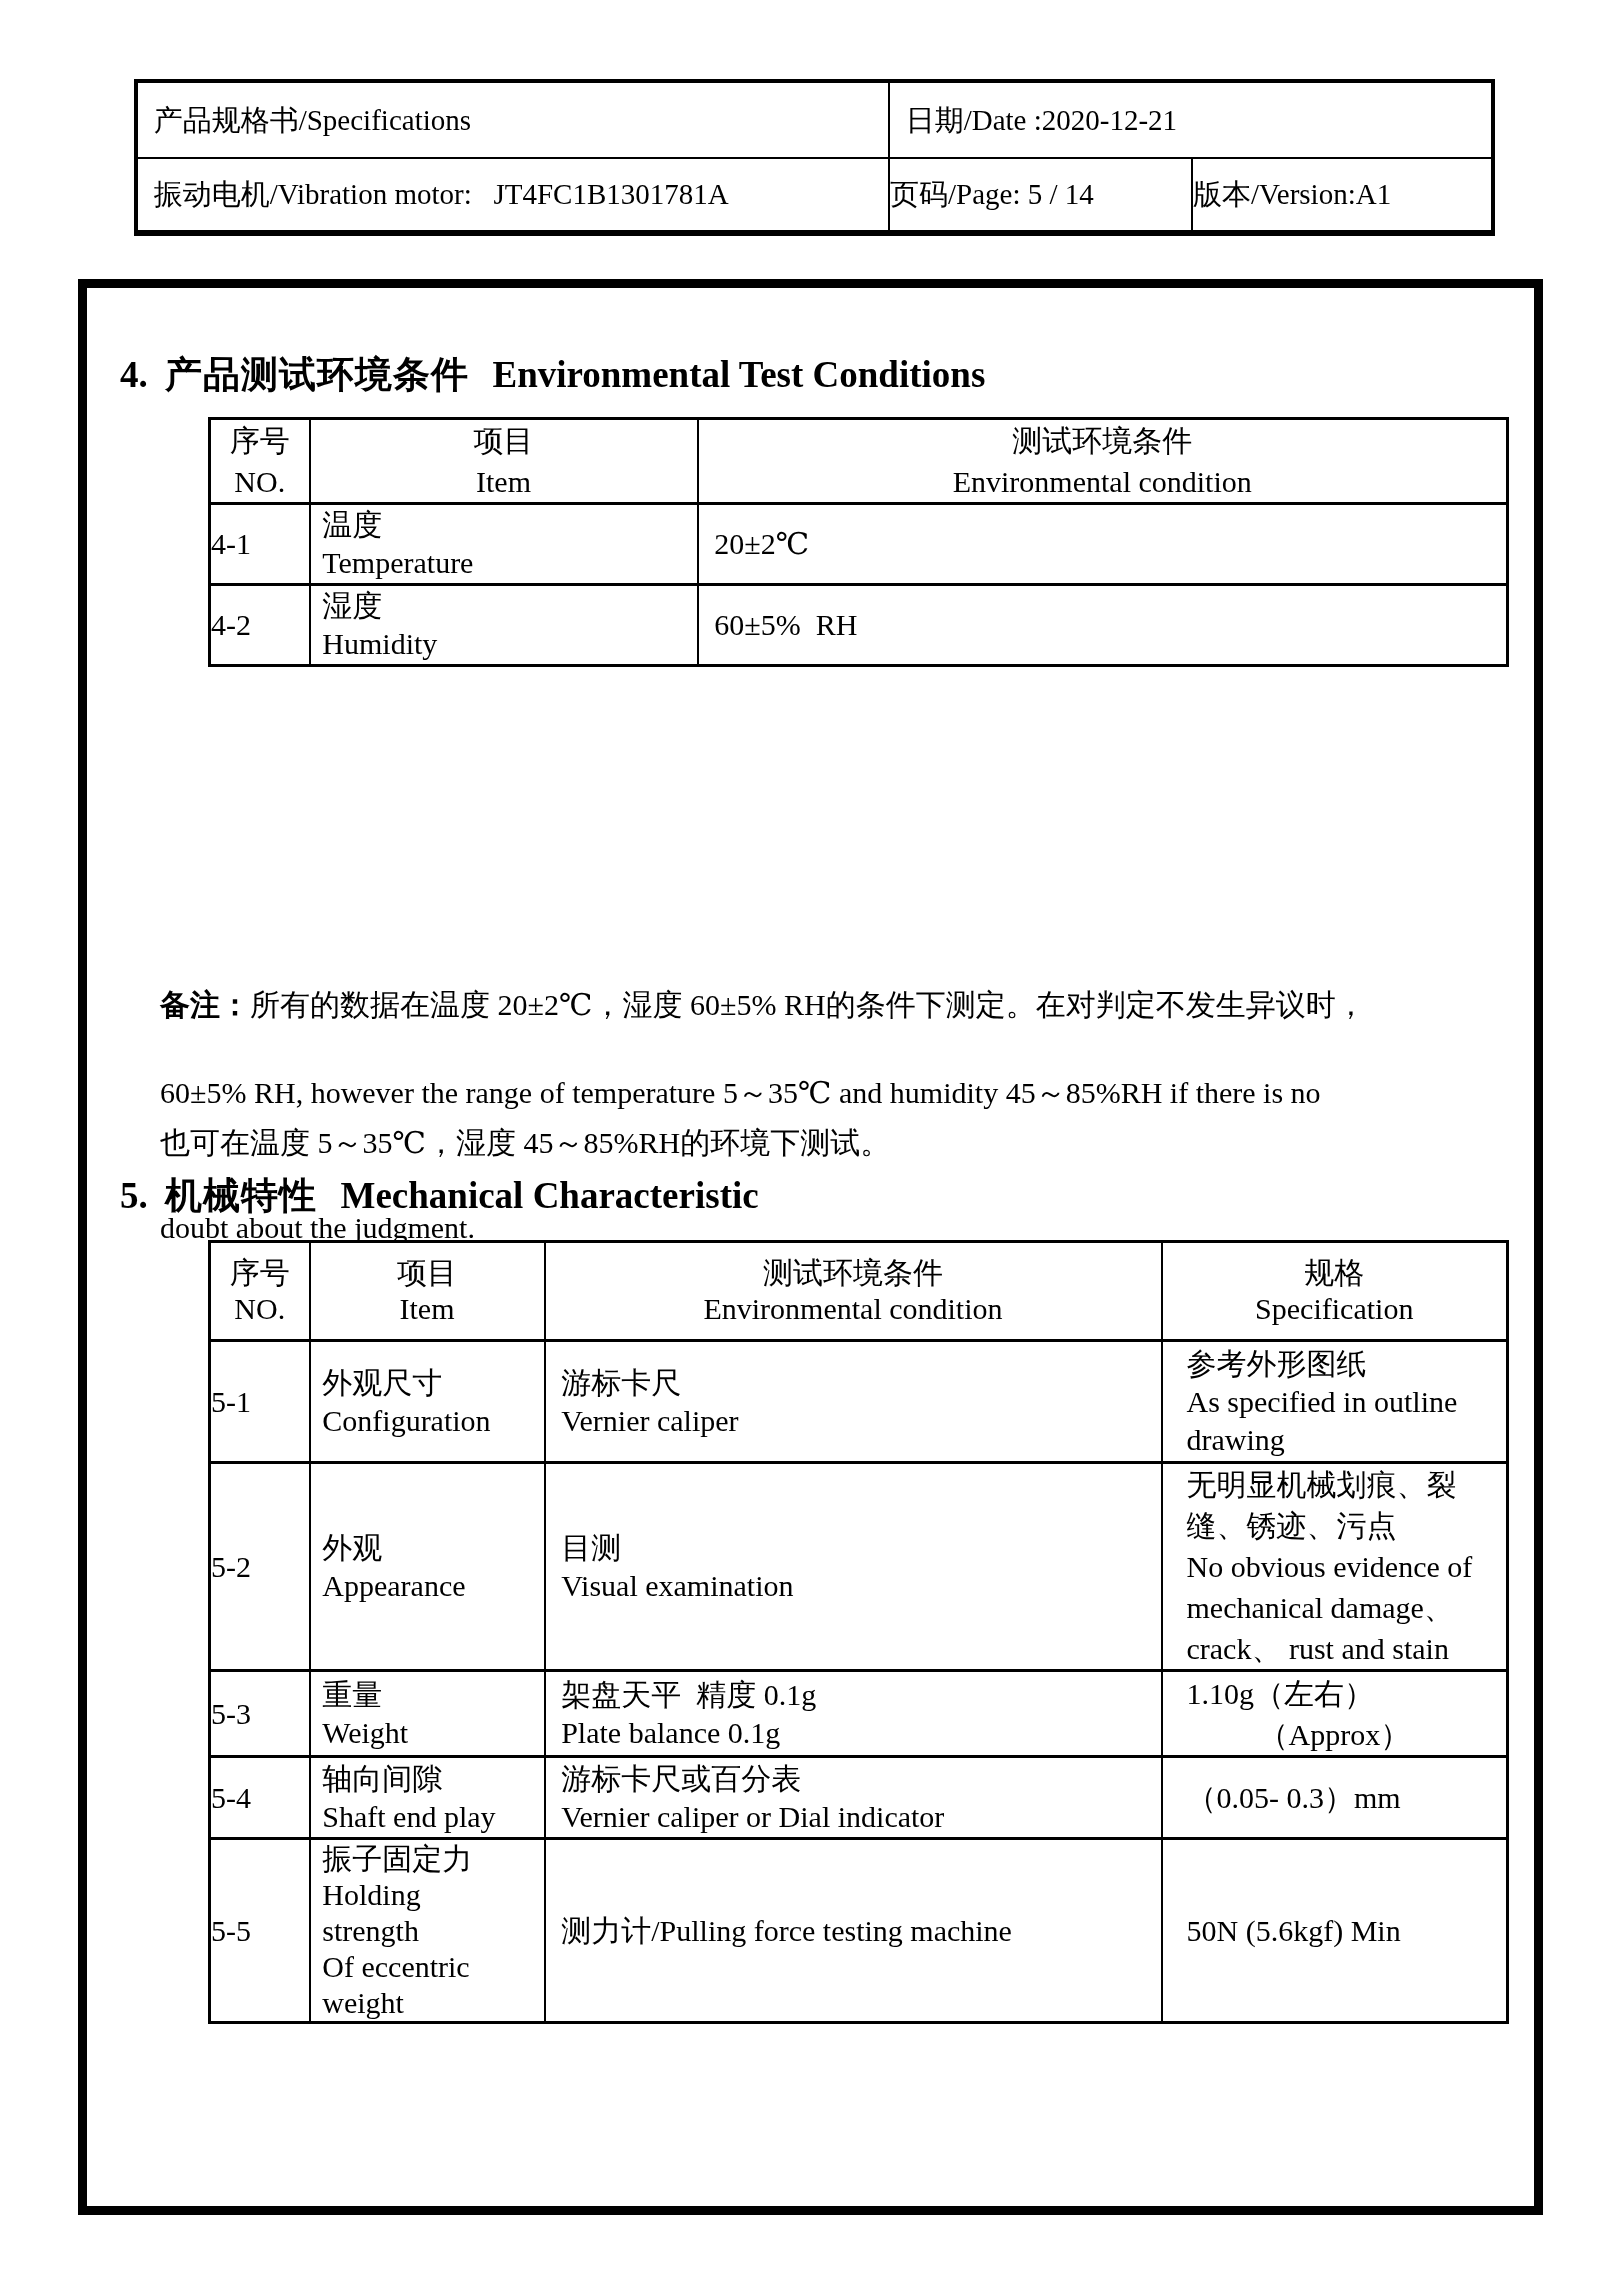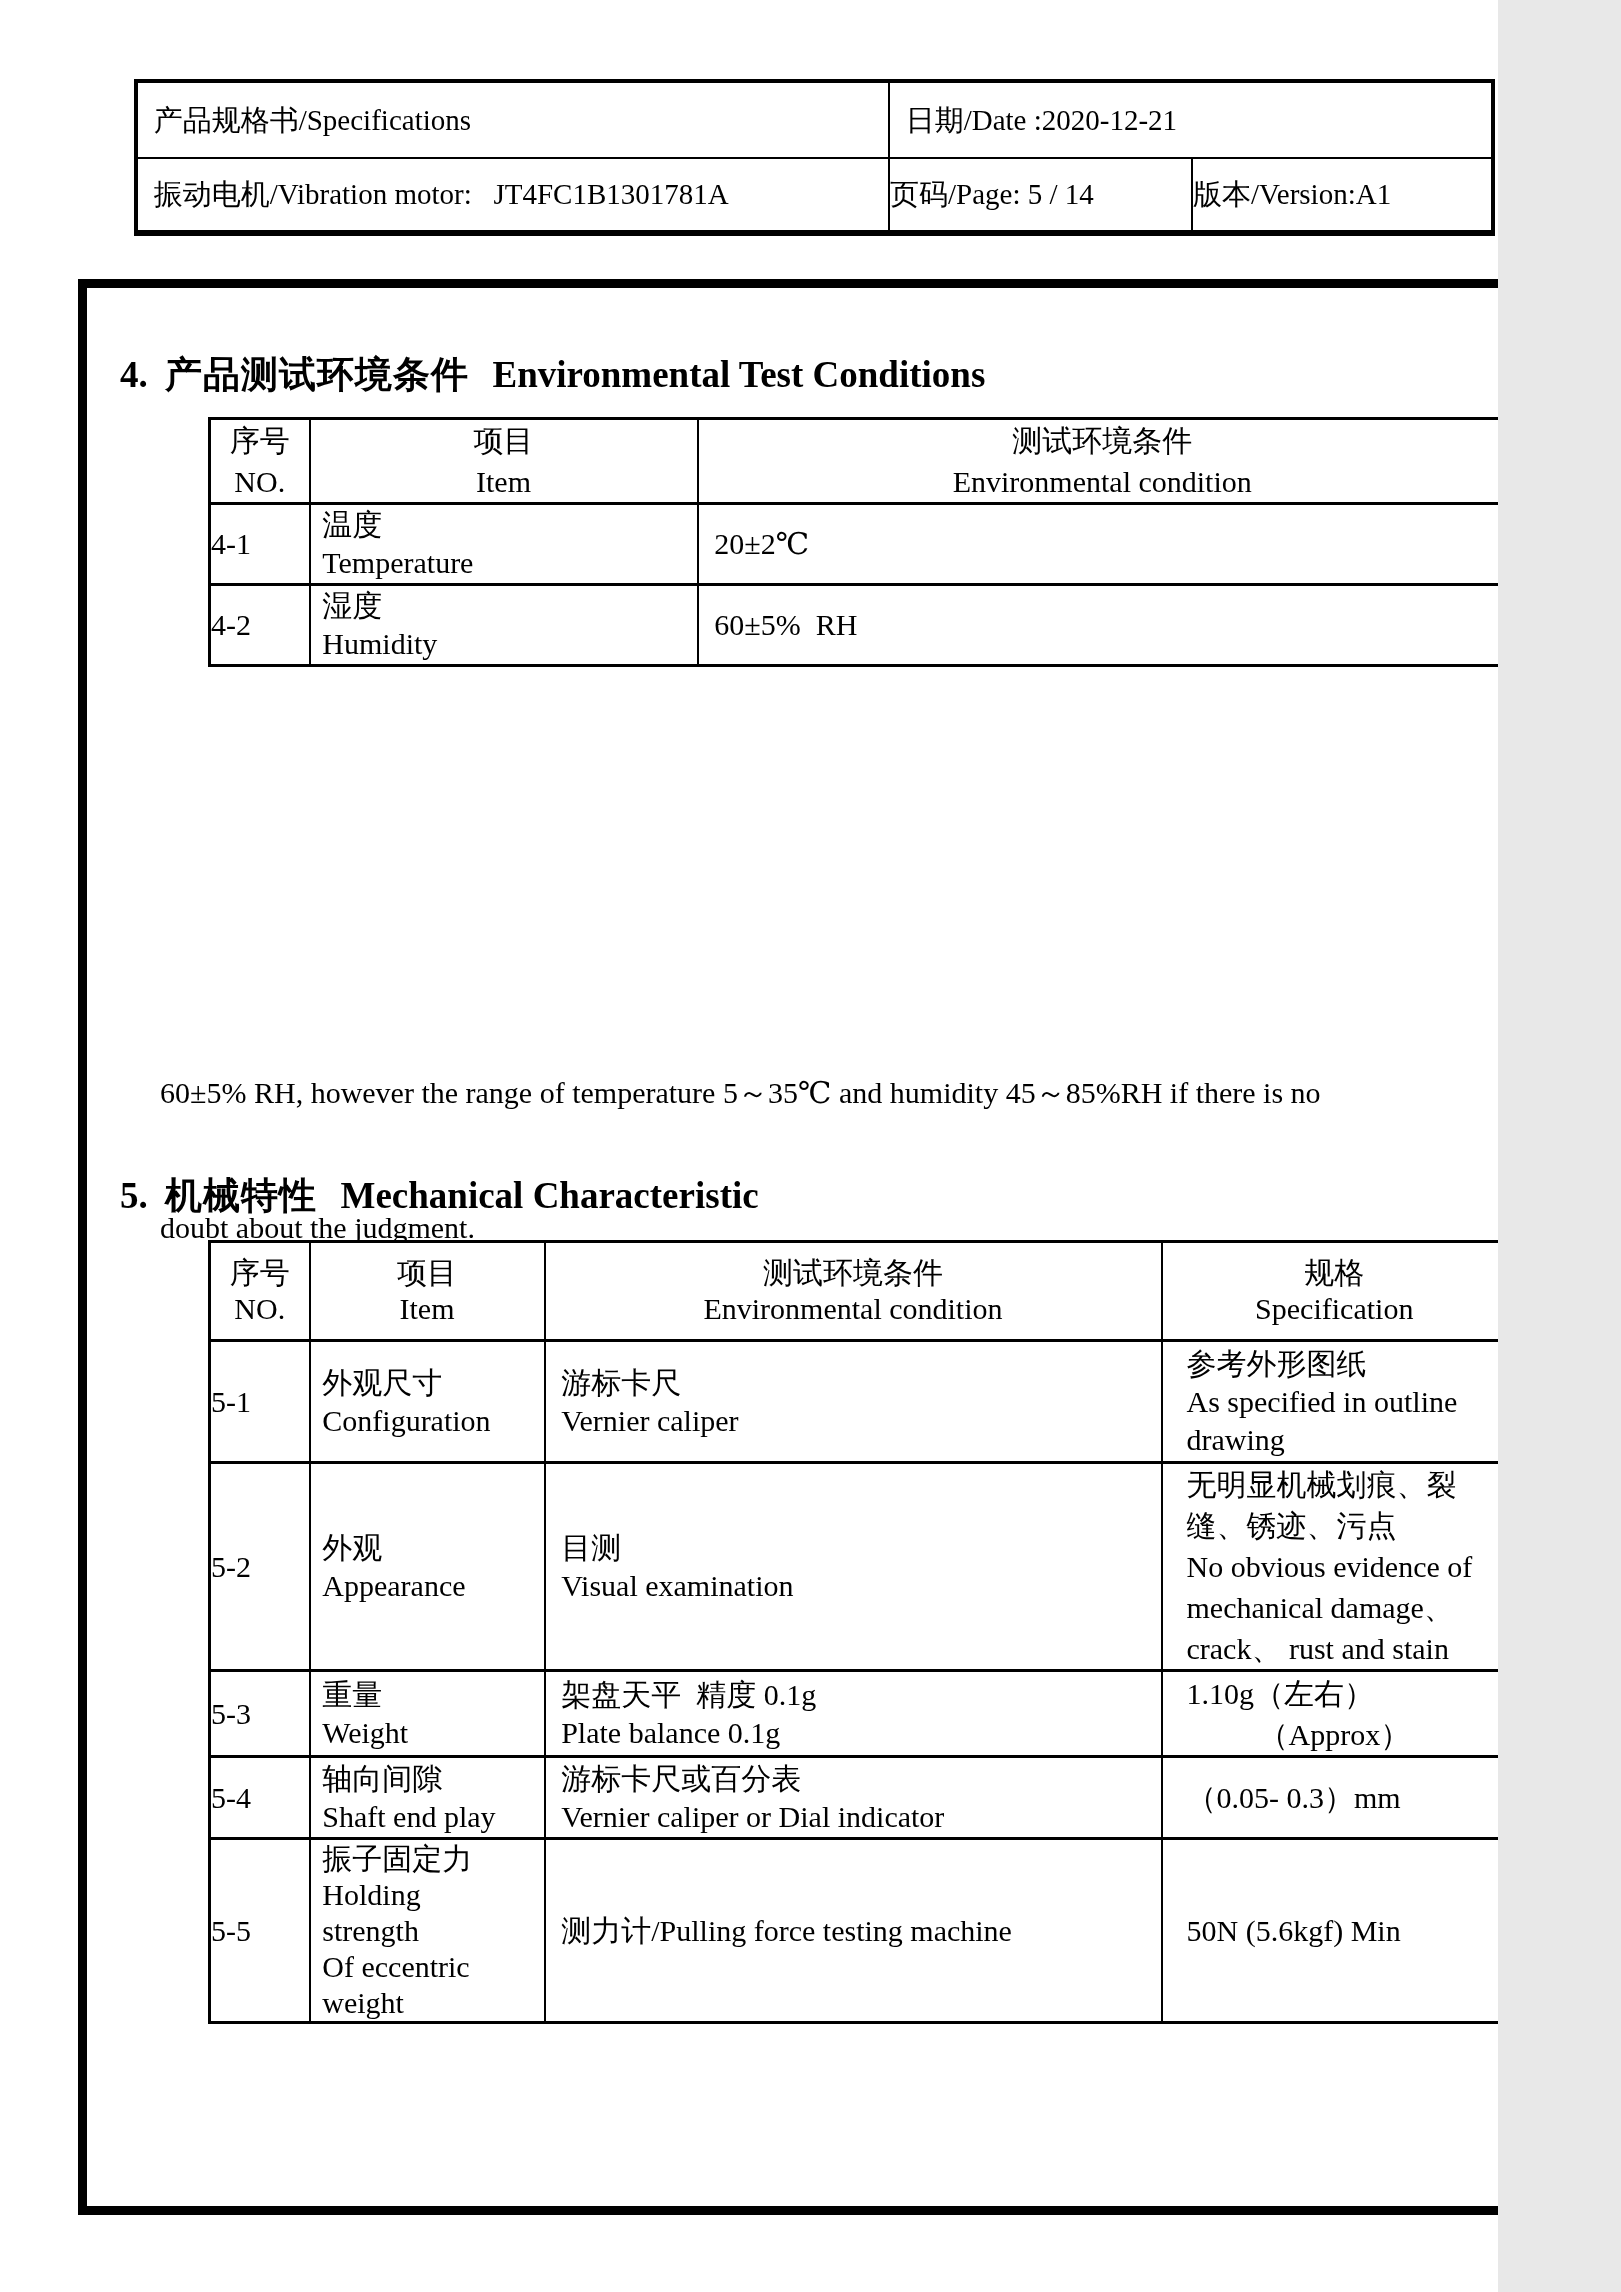--- a/index.html
+++ b/index.html
@@ -1,18 +1,18 @@
 <!DOCTYPE html>
 <html><head>
 <meta charset="utf-8">
 <style>
   html,body{margin:0;padding:0;background:#e8e8e8;}
   .page{
     position:relative;
-    width:1498px;height:2293px;
+    width:1621px;height:2293px;
     background:#ffffff;
     font-family:"Liberation Serif","DejaVu Serif",serif;
     color:#000;
     overflow:hidden;
   }
   
   table.hdr{
     position:absolute;left:134px;top:79px;
     width:1357px;height:157px;
     border-collapse:collapse;table-layout:fixed;
@@ -164,20 +164,24 @@
           <div class="ln">湿度</div>
           <div class="ln">Humidity</div>
         </td>
         <td class="cond">
           <div class="ln">60±5%  RH</div>
         </td>
       </tr>
     </tbody>
   </table>
 
+  <div class="para remark">
+    <div><span class="b">备注：</span><span>所有的数据在温度 20±2℃，湿度 60±5% RH的条件下测定。在对判定不发生异议时，</span></div>
+    <div>也可在温度 5～35℃，湿度 45～85%RH的环境下测试。</div>
+  </div>
 
   <div class="para note">
     <div>60±5% RH, however the range of temperature 5～35℃ and humidity 45～85%RH if there is no</div>
     <div>doubt about the judgment.</div>
   </div>
 
   <div class="shead s5">
     <span class="hnum">5.</span>
     <span class="hcn">机械特性</span>
     <span class="hen">Mechanical Characteristic</span>

